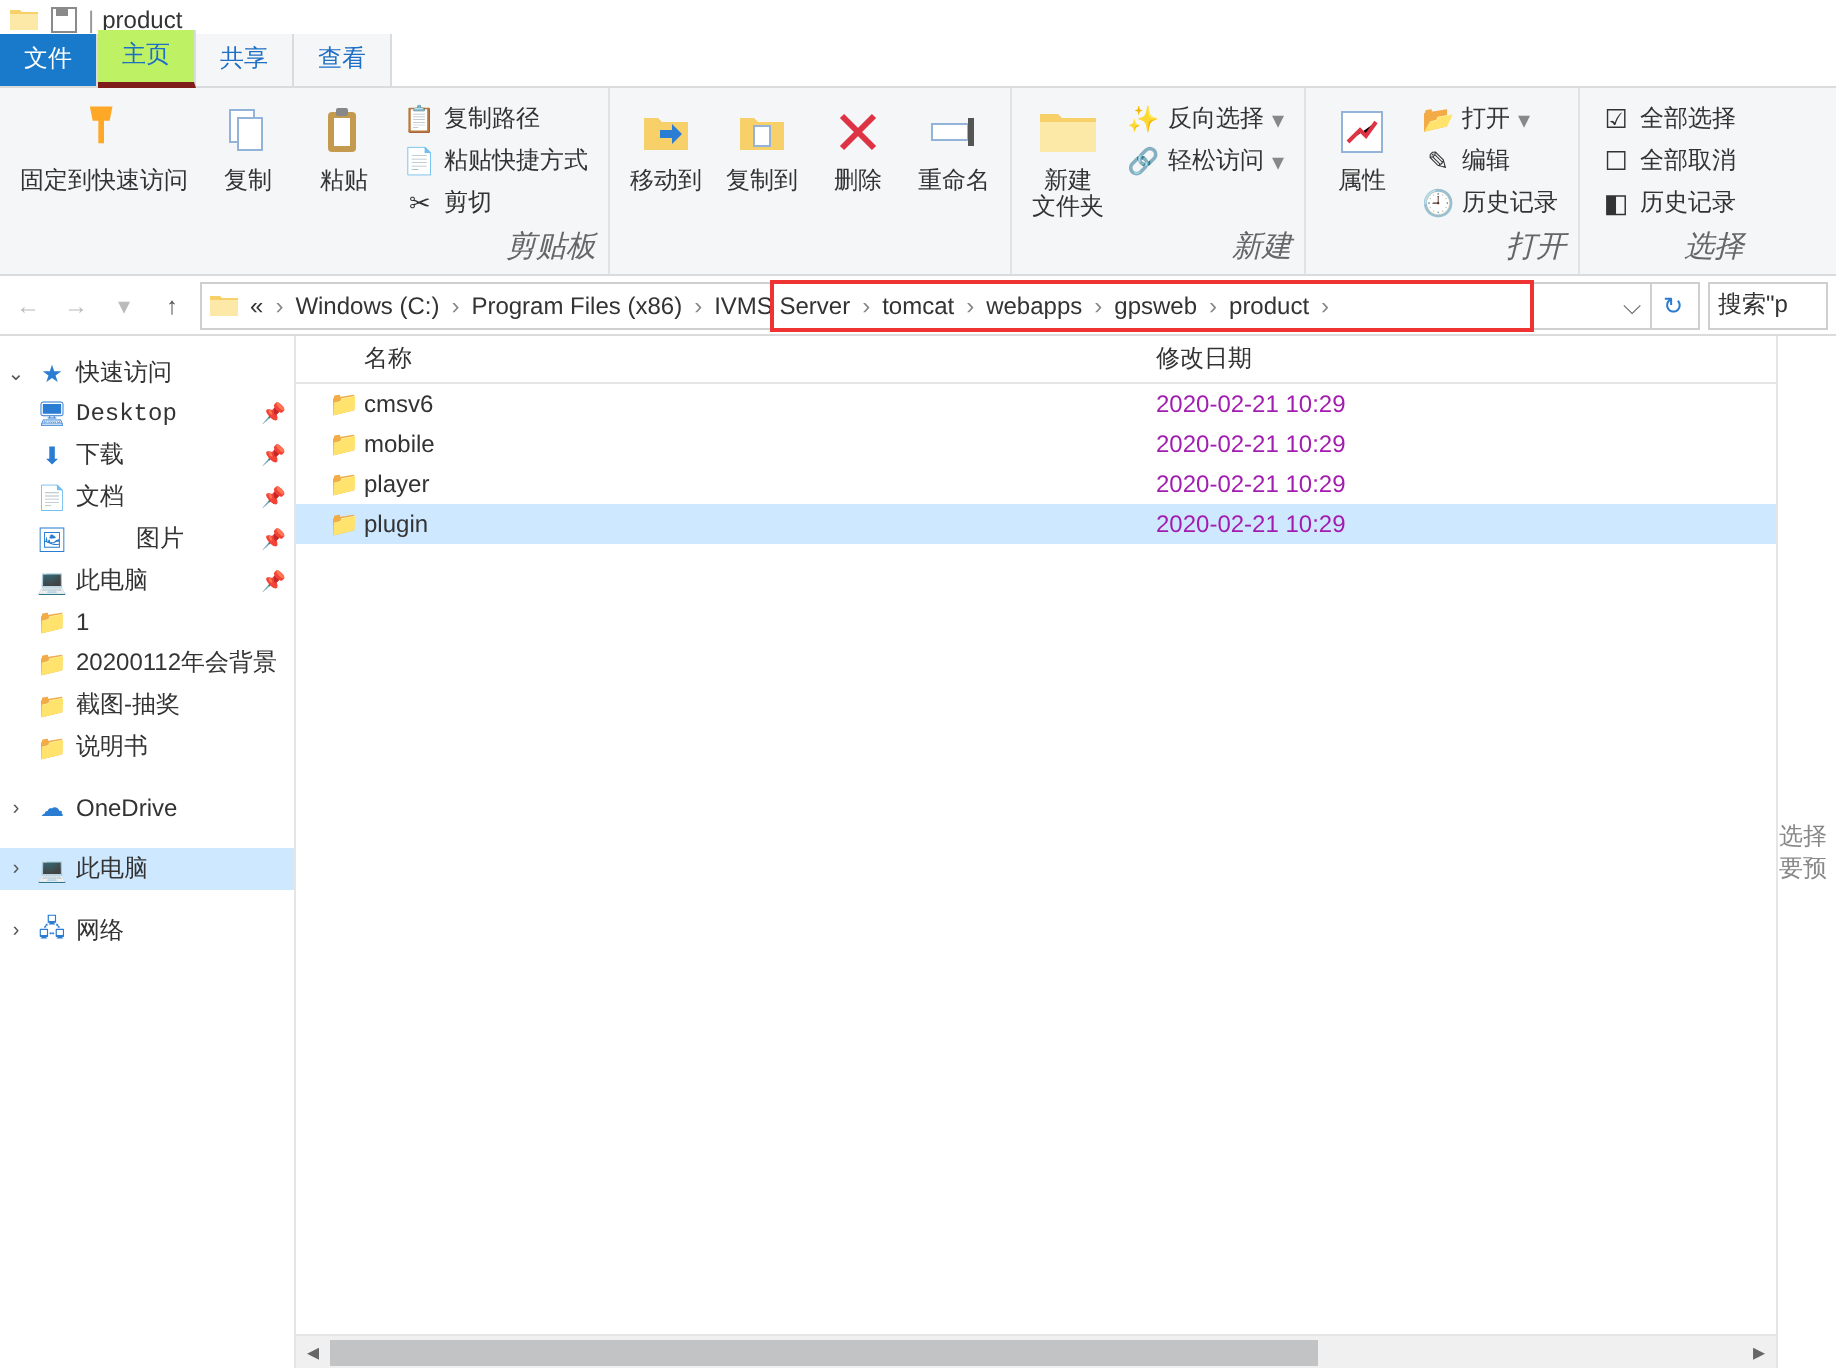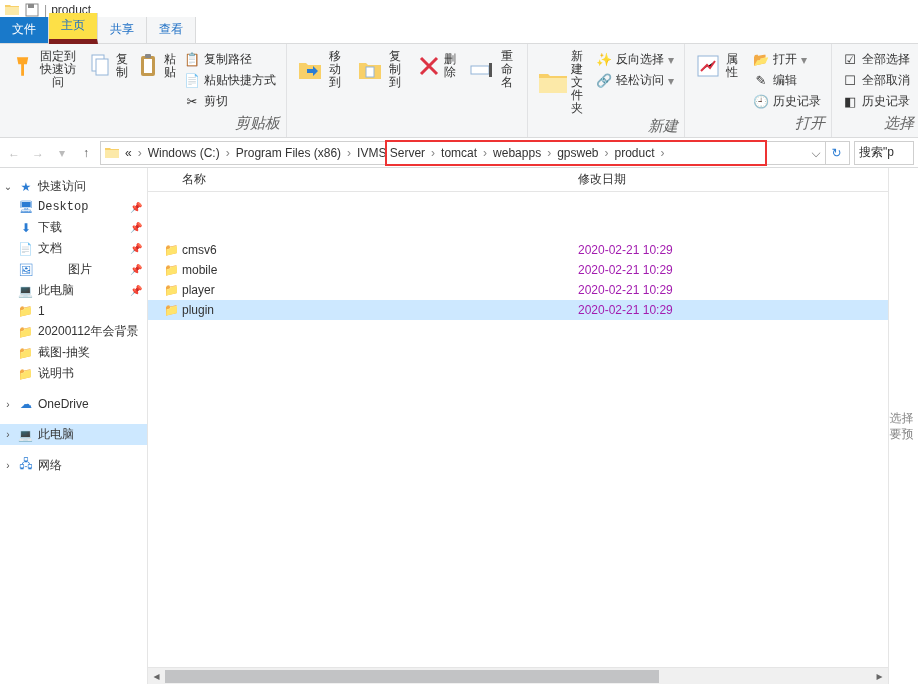--- a/index.html
+++ b/index.html
@@ -8,28 +8,28 @@
 
 .titlebar { height:20px; display:flex; align-items:center; padding-left:4px; gap:4px; }
 .titlebar .ico { width:16px; height:16px; display:inline-flex; align-items:center; justify-content:center; }
 .titlebar .sep { color:#999; }
 .titlebar .title { color:#333; }
 
 
 .ribtabs { height:24px; background:#fff; display:flex; align-items:flex-end; border-bottom:1px solid #dadbdc; }
 .ribtab { padding:4px 12px 5px; color:#1e6fc5; cursor:default; background:#f5f6f7; border-right:1px solid #dadbdc; }
 .ribtab.file { background:#1979ca; color:#fff; }
-.ribtab.active { background:#fde047; border-bottom:5px solid #7f1d1d; margin-bottom:-1px; }
+.ribtab.active { background:#bef264; border-bottom:3px solid #7f1d1d; margin-bottom:-1px; }
 
 
 .ribbon { height:94px; background:#f5f6f7; border-bottom:1px solid #dadbdc; display:flex; }
 .grp { display:flex; flex-direction:column; justify-content:space-between; border-right:1px solid #e1e2e4; padding:4px 6px 2px; }
 .grp .items { display:flex; gap:4px; align-items:flex-start; flex:1; }
 .grp .lbl { text-align:right; color:#666; font-size:15px; padding-bottom:2px;font-style:italic; }
-.bigbtn { display:flex; flex-direction:row; align-items:center; gap:2px; padding:2px 4px; min-width:44px; }
+.bigbtn { display:flex; flex-direction:column; align-items:center; gap:2px; padding:2px 4px; min-width:44px; }
 .bigbtn .ico { width:32px; height:32px; display:flex; align-items:center; justify-content:center; font-size:24px; }
 .bigbtn .txt { text-align:center; line-height:13px; }
 .minicol { display:flex; flex-direction:column; gap:2px; padding-top:2px; }
 .minirow { display:flex; align-items:center; gap:4px; padding:1px 4px; white-space:nowrap; }
 .minirow .ico { width:16px; height:16px; display:flex; align-items:center; justify-content:center; font-size:13px; }
 
 
 .addrrow { height:30px; display:flex; align-items:center; gap:4px; padding:2px 4px; border-bottom:1px solid #dadbdc; }
 .navbtn { width:20px; height:20px; border-radius:3px; display:flex; align-items:center; justify-content:center; color:#555; }
 .navbtn.disabled { color:#bbb; }
@@ -48,21 +48,21 @@
 .side { width:148px; border-right:1px solid #e5e5e5; overflow:hidden; padding-top:8px; }
 .navgrp { margin-bottom:10px; }
 .navhdr { display:flex; align-items:center; gap:4px; padding:2px 4px 2px 2px; }
 .navhdr .chev { width:12px; text-align:center; color:#555; font-size:10px; }
 .navhdr .ico { width:16px; height:16px; display:flex; align-items:center; justify-content:center; }
 .navhdr .txt { flex:1; }
 .navitem { display:flex; align-items:center; gap:4px; padding:2px 4px 2px 18px; }
 .navitem .ico { width:16px; height:16px; display:flex; align-items:center; justify-content:center; }
 .navitem .pin { color:#9a9a9a; font-size:10px; }
 
-.content { flex:1; display:flex; flex-direction:column; position:relative;gap:48px; }
+.content { flex:1; display:flex; flex-direction:column; position:relative; }
 .cols { display:flex; height:24px; align-items:center; border-bottom:1px solid #e5e5e5; padding-left:34px; color:#555; }
 .cols .c1 { width:396px; }
 .cols .c2 { }
 .rows { flex:1; overflow:auto; }
 .row { display:flex; align-items:center; height:20px; padding-left:14px; }
 .row .ico { width:20px; display:flex; align-items:center; justify-content:center; }
 .row .nm { width:396px; }
 .row .dt { color:#a21caf; }
 .row.sel { background:#cde8ff; }
 .scrollbar-h { height:17px; border-top:1px solid #e5e5e5; background:#f0f0f0; display:flex; }

